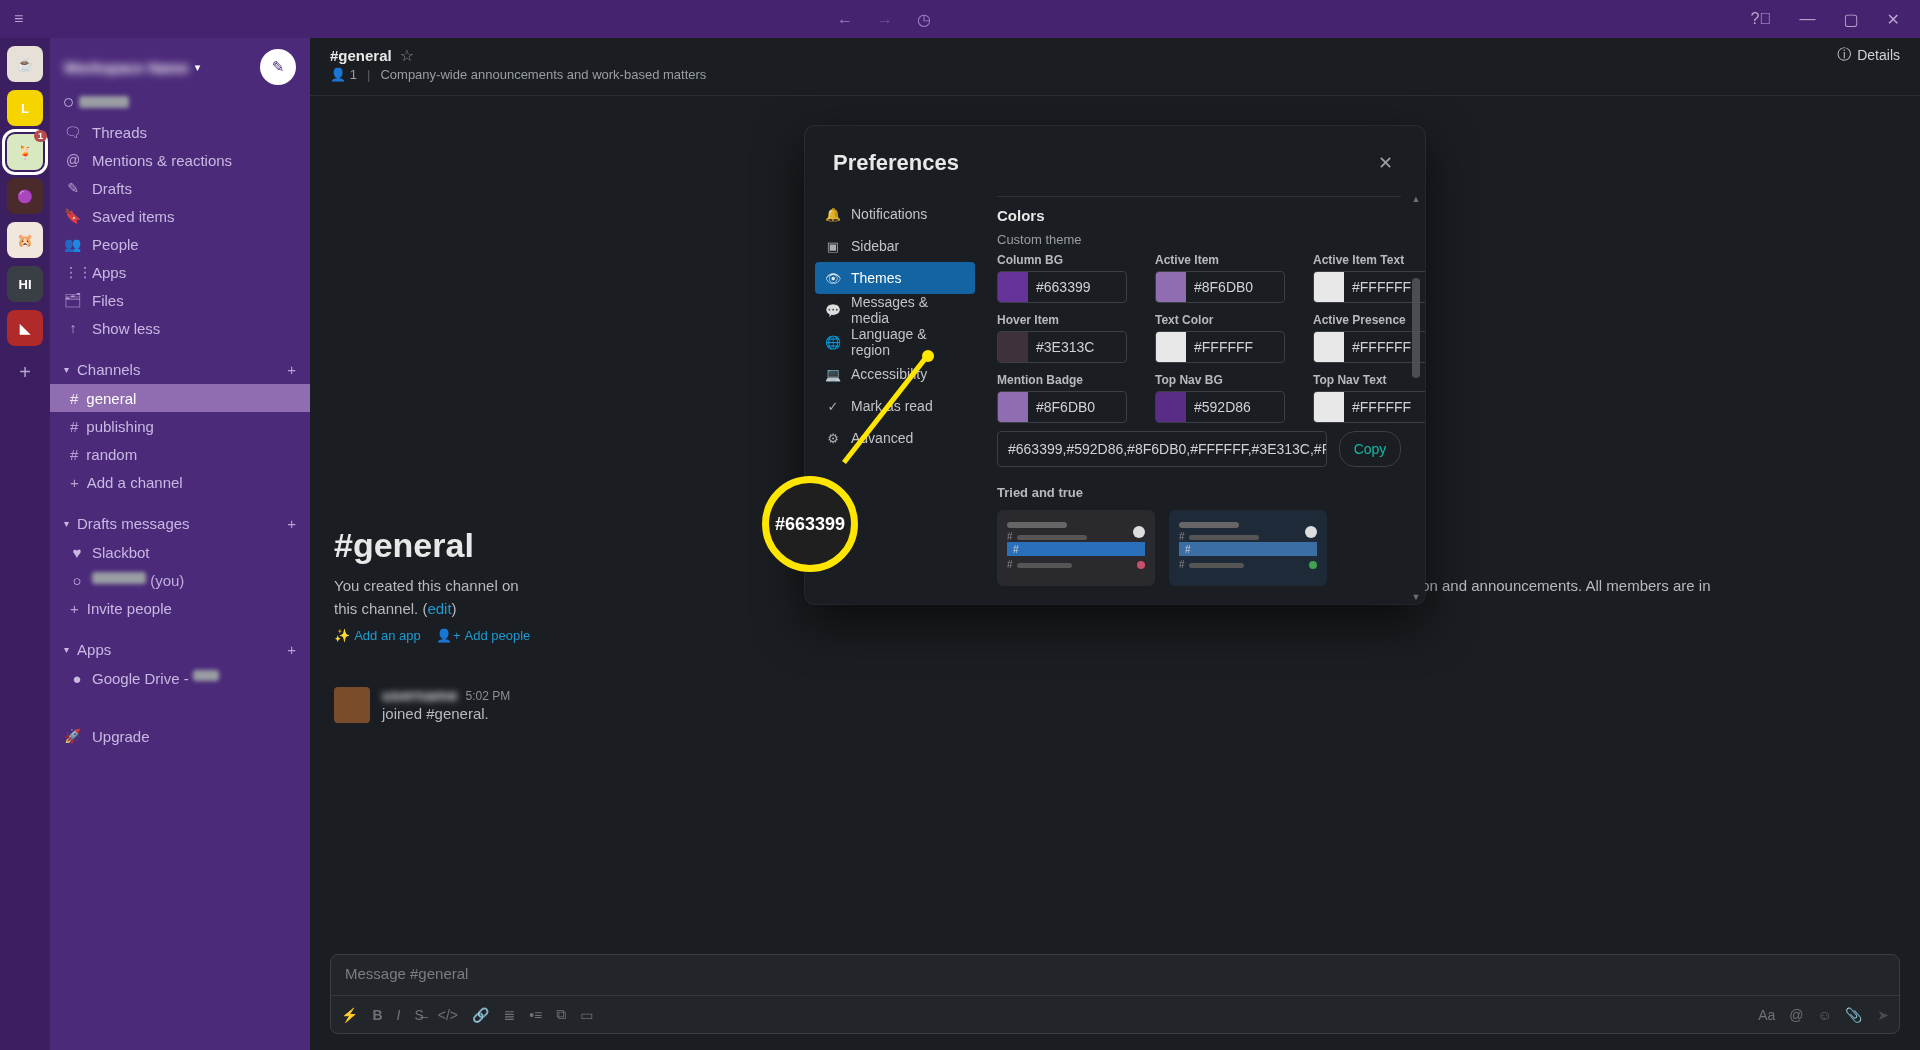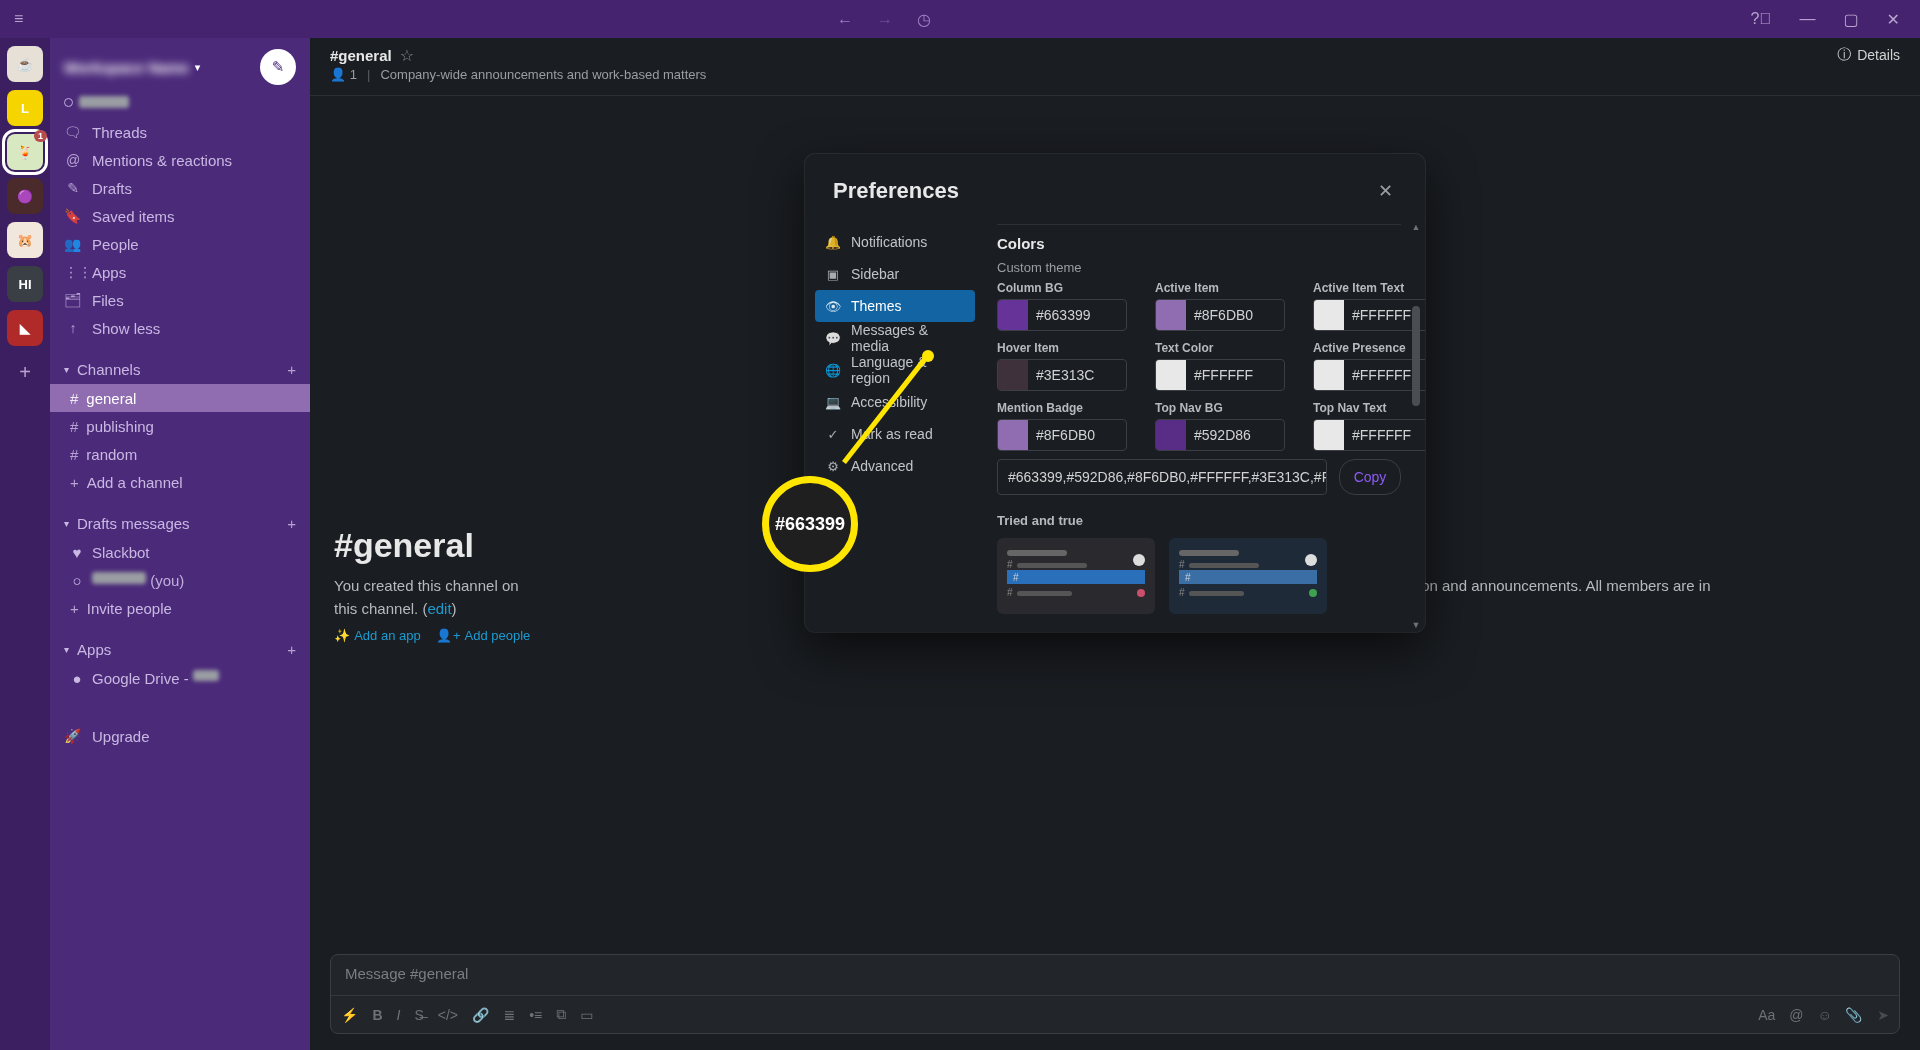--- a/index.html
+++ b/index.html
@@ -65,41 +65,41 @@
 .msg-body .ts { font-size:12px; color:#8b8f94;}
 .msg-body .txt { font-size:15px; color:#b7babd;}
 
 .composer-wrap { padding: 0 20px 16px;}
 .composer { border:1px solid #3b3e44; border-radius:8px; background:#222529;}
 .composer-input { padding: 10px 14px; color:#7a7e84; font-size:15px; min-height:40px;}
 .composer-toolbar { border-top:1px solid #34373c; height:38px; display:flex; align-items:center; padding: 0 10px; gap:14px; color:#6e7278; font-size:14px;}
 .composer-toolbar .tb-right { margin-left:auto; display:flex; gap:14px; align-items:center;}
 
 
-.overlay { position:absolute; inset:0; background: rgba(0,0,0,.0); display:flex; justify-content:center; align-items:flex-start; padding-top: 116px;}
+.overlay { position:absolute; inset:0; background: rgba(0,0,0,.0); display:flex; justify-content:center; align-items:flex-start; padding-top: 88px;}
 .pref-modal { width: 620px; max-height: 560px; background:#1a1d21; border-radius:10px; box-shadow: 0 0 0 1px rgba(255,255,255,.08), 0 18px 48px rgba(0,0,0,.6); display:flex; flex-direction:column; overflow:hidden; position:relative;}
 .pref-head { padding: 22px 28px 14px; display:flex; align-items:center;}
 .pref-head h2 { color:#e8e8e8; font-size:22px; font-weight:700;}
 .pref-head .close { margin-left:auto; color:#9a9ea3; font-size:18px; padding:4px; cursor:pointer;}
 .pref-body { display:flex; flex:1; overflow:hidden;}
 .pref-nav { width: 180px; padding: 6px 10px; }
 .pref-nav-item { height:32px; display:flex; align-items:center; gap:10px; padding:0 10px; color:#c2c4c8; font-size:14px; border-radius:4px; cursor:pointer;}
 .pref-nav-item .ic { width:16px; text-align:center; opacity:.85; font-size:13px;}
 .pref-nav-item.active { background:#1264a3; color:#fff;}
 .pref-content { flex:1; padding: 4px 24px 18px 12px; overflow-y:auto; position:relative;}
 .pref-content h3 { color:#e8e8e8; font-size:15px; font-weight:700; margin: 10px 0 4px;}
 .pref-sub { color:#9a9ea3; font-size:13px; margin: 8px 0 6px;}
 .color-grid { display:grid; grid-template-columns: repeat(3, 130px); column-gap: 28px; row-gap: 10px;}
 .color-field .lbl { font-size:12px; color:#b7babd; margin-bottom:4px; font-weight:700;}
 .swatch-input { display:flex; border:1px solid #3b3e44; border-radius:4px; overflow:hidden; height:32px; background:#1a1d21;}
 .swatch-input .sw { width:30px; }
 .swatch-input .val { flex:1; display:flex; align-items:center; padding:0 8px; color:#d1d2d3; font-size:14px;}
 .share-row { display:flex; gap:12px; margin-top:8px;}
 .share-row .share-field { flex:1; height:36px; border:1px solid #3b3e44; border-radius:4px; background:#1a1d21; color:#d1d2d3; font-size:14px; padding:0 10px; overflow:hidden; display:flex; align-items:center;}
-.share-row .copy-btn { width:62px; height:36px; border:1px solid #3b3e44; border-radius:16px; background:#1a1d21; color:#8b5cf6; font-size:14px; display:flex; align-items:center; justify-content:center; cursor:pointer;}
+.share-row .copy-btn { width:62px; height:36px; border:1px solid #3b3e44; border-radius:16px; background:#1a1d21; color:#14b8a6; font-size:14px; display:flex; align-items:center; justify-content:center; cursor:pointer;}
 .tried-row { display:flex; gap:14px; margin-top:10px;}
 .theme-card { width:158px; height:76px; background:#222; border-radius:6px; padding:8px 10px; position:relative;}
 .theme-card .tc-line { height:6px; border-radius:3px; background:#555; margin:4px 0;}
 .theme-card .tc-head { width:60px; background:#666;}
 .theme-card .tc-active { background:#2a6fba; height:14px; display:flex; align-items:center; padding-left:6px;}
 .theme-card .tc-active::before { content:"#"; color:#cbd3db; font-size:10px; margin-right:4px;}
 .theme-card .tc-presence { width:12px; height:12px; border-radius:50%; background:#ddd; position:absolute; top:16px; right:10px;}
 .theme-card .tc-row { display:flex; align-items:center; gap:4px; margin-top:4px; height:10px;}
 .theme-card .tc-row .hash { color:#888; font-size:10px; line-height:10px;}
 .theme-card .tc-row .bar { flex:1; height:5px; border-radius:3px; background:#555; max-width:70px;}
@@ -283,20 +283,30 @@
           <span>You created this channel on </span>
           <span style="display:inline-block; width:730px"></span>
           <span>space-wide communication and announcements. All members are in this channel. (</span><a>edit</a>)
         </div>
         <div class="action-links">
           <span>✨ <span>Add an app</span></span>
           <span>👤+ <span>Add people</span></span>
         </div>
       </div>
 
+      <div class="msg-row">
+        <div class="msg-avatar"></div>
+        <div class="msg-body">
+          <div class="name-line">
+            <span class="uname">username</span>
+            <span class="ts">5:02 PM</span>
+          </div>
+          <div class="txt">joined #general.</div>
+        </div>
+      </div>
     </div>
 
     <div class="composer-wrap">
       <div class="composer">
         <div class="composer-input">Message #general</div>
         <div class="composer-toolbar">
           <span style="color:#d1d2d3">⚡</span>
           <span><b>B</b></span>
           <span><i>I</i></span>
           <span>S̶</span>

